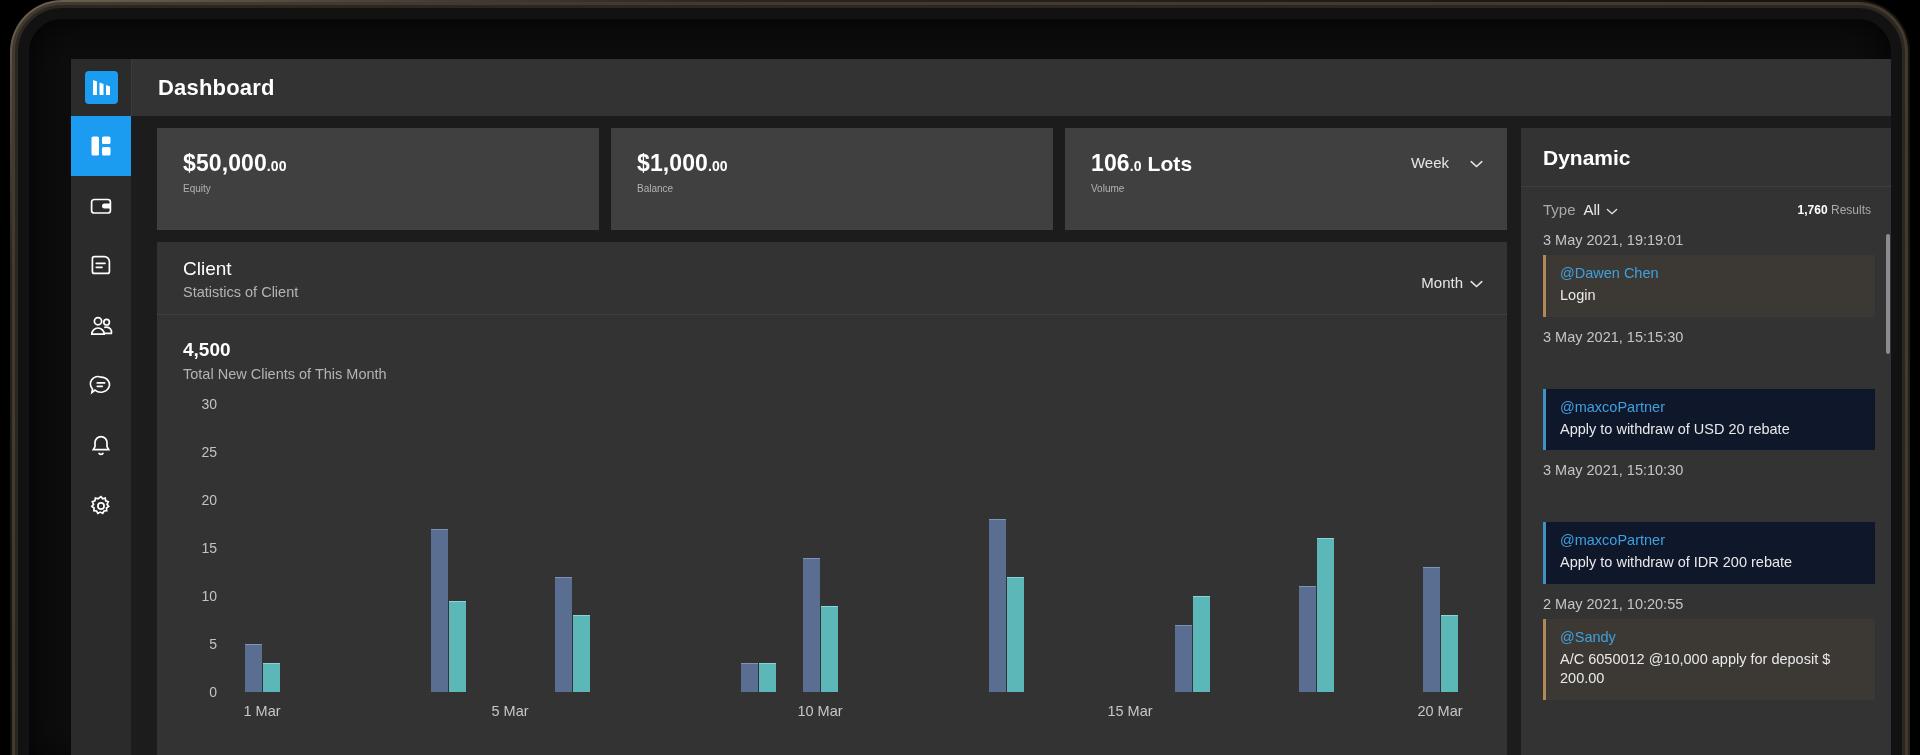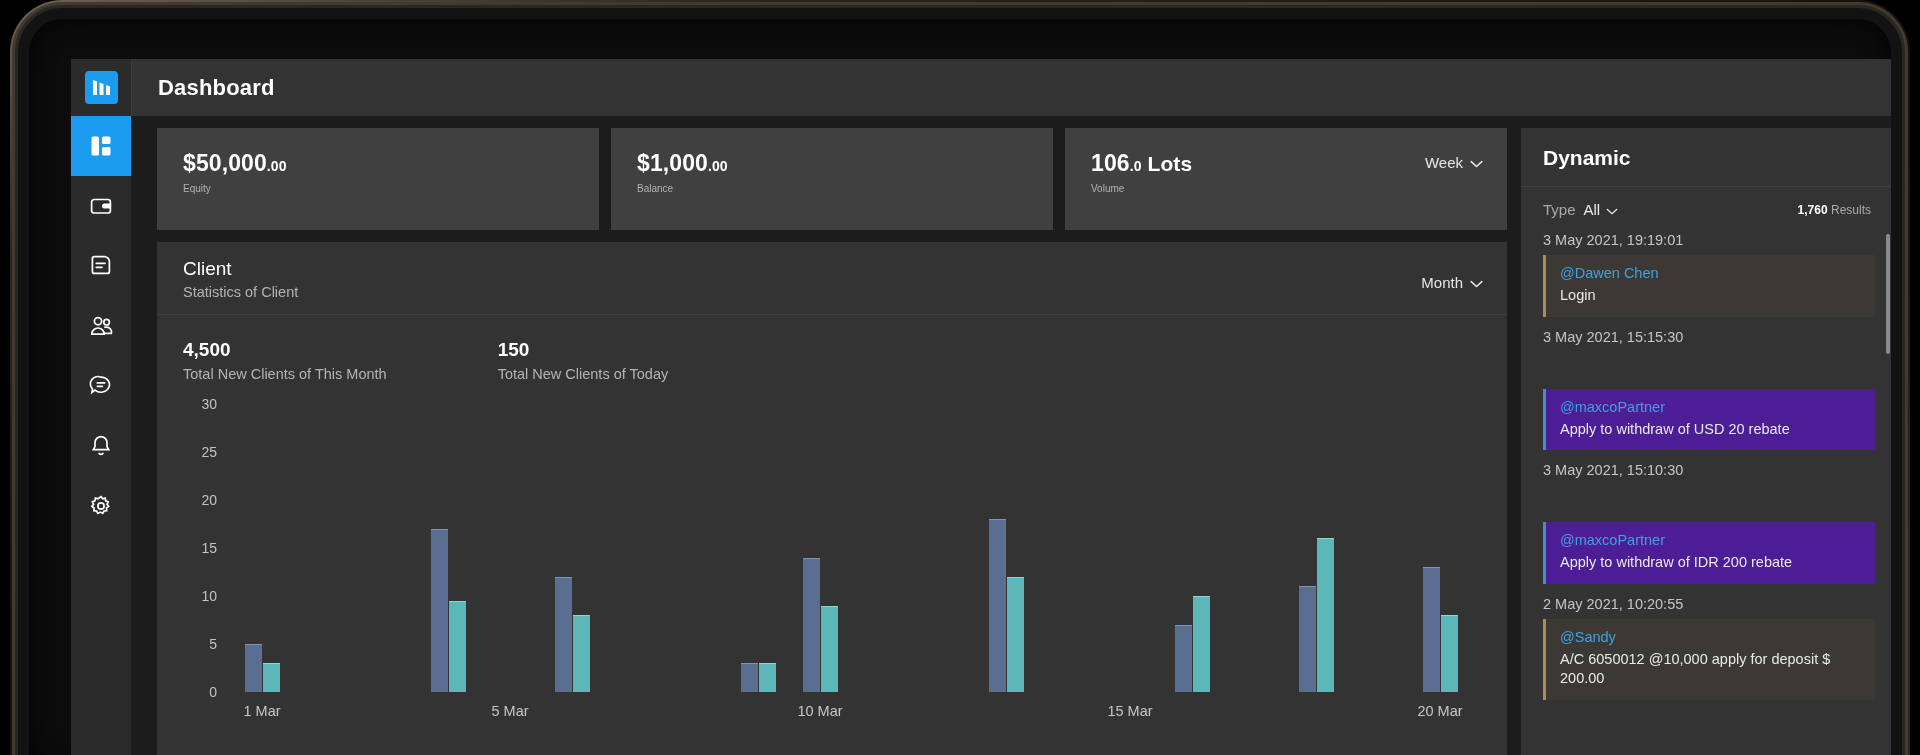--- a/index.html
+++ b/index.html
@@ -85,21 +85,21 @@
     padding: 22px 26px 0 26px;
     position: relative;
   }
   .metric-value { color: #fff; font-size: 23px; font-weight: bold; letter-spacing: .1px; }
   .metric-value .cents { font-size: 14px; font-weight: bold; }
   .metric-value .unit { font-size: 21px; font-weight: bold; }
   .metric-label { color: #b2b2b2; font-size: 10px; margin-top: 6px; }
   .card-dropdown {
     position: absolute; right: 24px; top: 26px;
     color: #e6e6e6; font-size: 15px;
-    display: flex; align-items: center; gap: 7px; cursor: pointer;
+    display: flex; align-items: center; gap: 21px; cursor: pointer;
   }
 
   
   #client-panel {
     background: #333333; flex: 1; min-height: 0;
     display: flex; flex-direction: column;
   }
   #client-head {
     padding: 16px 26px 14px 26px;
     border-bottom: 1px solid #3f3f3f;
@@ -161,21 +161,21 @@
     flex: 1; min-height: 0; overflow: hidden;
     padding: 4px 18px 0 22px; position: relative;
   }
   .dyn-entry { margin-bottom: 12px; }
   .dyn-time { color: #c5c5c5; font-size: 14.5px; margin-bottom: 7px; }
   .dyn-card {
     padding: 10px 14px 11px 14px;
     border-left: 3px solid #b08a55;
     background: #3c3935;
   }
-  .dyn-card.blue { border-left-color: #3f91c6; background: #4c1d95; margin-top: 44px; }
+  .dyn-card.blue { border-left-color: #3f91c6; background: #0f172a; margin-top: 44px; }
   .dyn-user { color: #3fa0e0; font-size: 14.5px; margin-bottom: 5px; }
   .dyn-text { color: #e9e9e9; font-size: 14.5px; line-height: 1.35; }
   #dyn-scrollbar {
     position: absolute; right: 3px; top: 6px;
     width: 4px; height: 120px; border-radius: 2px; background: #8c8c8c;
   }
   .chev { display: inline-block; }
 </style>
 </head>
 <body>
@@ -319,24 +319,20 @@
                       <path d="M1.2 1.6 L6.5 6.5 L11.8 1.6"></path>
                     </svg>
                 </span>
               </div>
             </div>
 
             <div id="client-stats">
               <div class="stat">
                 <div class="num">4,500</div>
                 <div class="cap">Total New Clients of This Month</div>
-              </div>
-              <div class="stat">
-                <div class="num">150</div>
-                <div class="cap">Total New Clients of Today</div>
               </div>
             </div>
 
             <div id="chart-wrap">
               <div id="plot">
                 <div id="yaxis">
                     <div class="y-tick" style="top: 298px;">0</div>
                     <div class="y-tick" style="top: 250px;">5</div>
                     <div class="y-tick" style="top: 202px;">10</div>
                     <div class="y-tick" style="top: 154px;">15</div>

